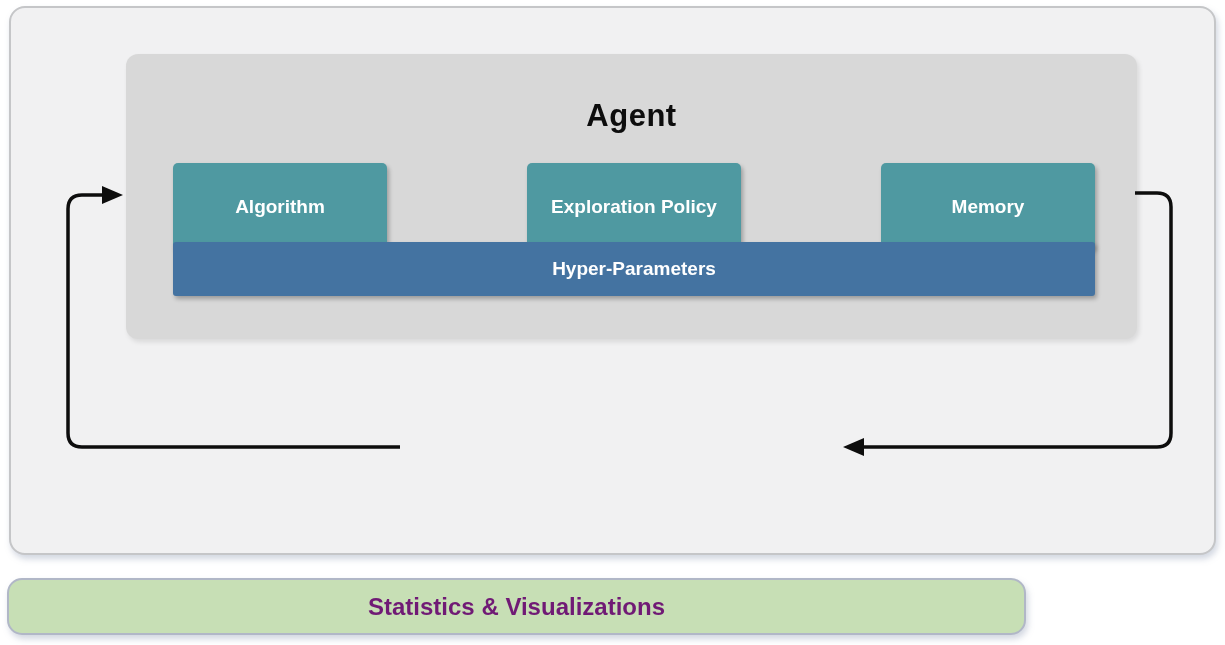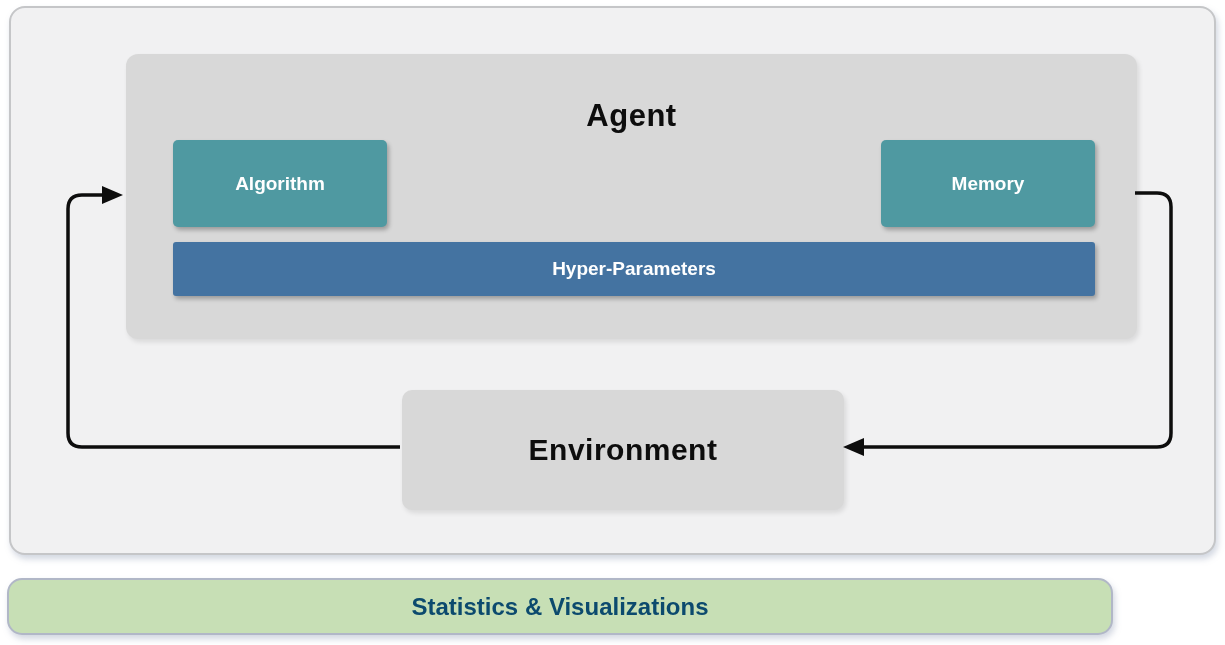--- a/index.html
+++ b/index.html
@@ -42,20 +42,21 @@
     display: flex; justify-content: space-between;
   }
   .component-box {
     width: 214px; height: 87px;
     background: #4f99a1;
     border-radius: 5px;
     display: flex; align-items: center; justify-content: center;
     box-shadow: 2px 3px 4px rgba(0, 0, 0, 0.28);
     color: #ffffff; font-size: 19px; font-weight: bold;
     text-align: left;
+    margin-top: 23px;
   }
 
   
   .hyper-bar {
     left: 171px; top: 240px; width: 922px; height: 54px;
     background: #4473a1;
     border-radius: 3px;
     display: flex; align-items: center; justify-content: center;
     box-shadow: 2px 3px 4px rgba(0, 0, 0, 0.28);
     color: #ffffff; font-size: 19px; font-weight: bold;
@@ -67,52 +68,52 @@
     background: #d8d8d8;
     border-radius: 10px;
     display: flex; align-items: center; justify-content: center;
     box-shadow: 2px 3px 5px rgba(0, 0, 0, 0.10);
     font-size: 30px; font-weight: bold; color: #0d0d0d;
     letter-spacing: 0.5px;
   }
 
   
   .footer-bar {
-    left: 7px; top: 578px; width: 1106px; height: 57px;
+    left: 7px; top: 578px; width: 1019px; height: 57px;
     background: #c7dfb5;
     border: 2px solid #b1b7c7;
     border-radius: 15px;
     display: flex; align-items: center; justify-content: center;
     box-shadow: 2px 4px 6px rgba(125, 140, 170, 0.35);
-    font-size: 24px; font-weight: bold; color: #0c4a6e;
+    font-size: 24px; font-weight: bold; color: #701a75;
   }
 
   
   .arrow-layer {
     left: 0; top: 0; width: 1225px; height: 645px;
     pointer-events: none;
   }
 </style>
 </head>
 <body>
 
 <div class="abs outer-canvas">
 
   <div class="abs agent-panel" style="left:115px; top:46px;">
     <div class="abs agent-title">Agent</div>
 
     <div class="abs components-row" style="left:47px; top:86px;">
       <div class="component-box">Algorithm</div>
+      <div class="component-box">Exploration Policy</div>
       <div class="component-box">Memory</div>
     </div>
 
     <div class="abs hyper-bar" style="left:47px; top:188px;">Hyper-Parameters</div>
   </div>
 
-  <div class="abs environment-box" style="left:391px; top:382px;">Environment</div>
 
 </div>
 
 <svg class="abs arrow-layer" width="1225" height="645" viewBox="0 0 1225 645" xmlns="http://www.w3.org/2000/svg">
 
   <g>
     <path d="M 400 447 L 82 447 Q 68 447 68 433 L 68 209 Q 68 195 82 195 L 104 195" fill="none" stroke="#0d0d0d" stroke-width="3.5"></path>
     <polygon points="123,195 102,186 102,204" fill="#0d0d0d"></polygon>
   </g>
 

